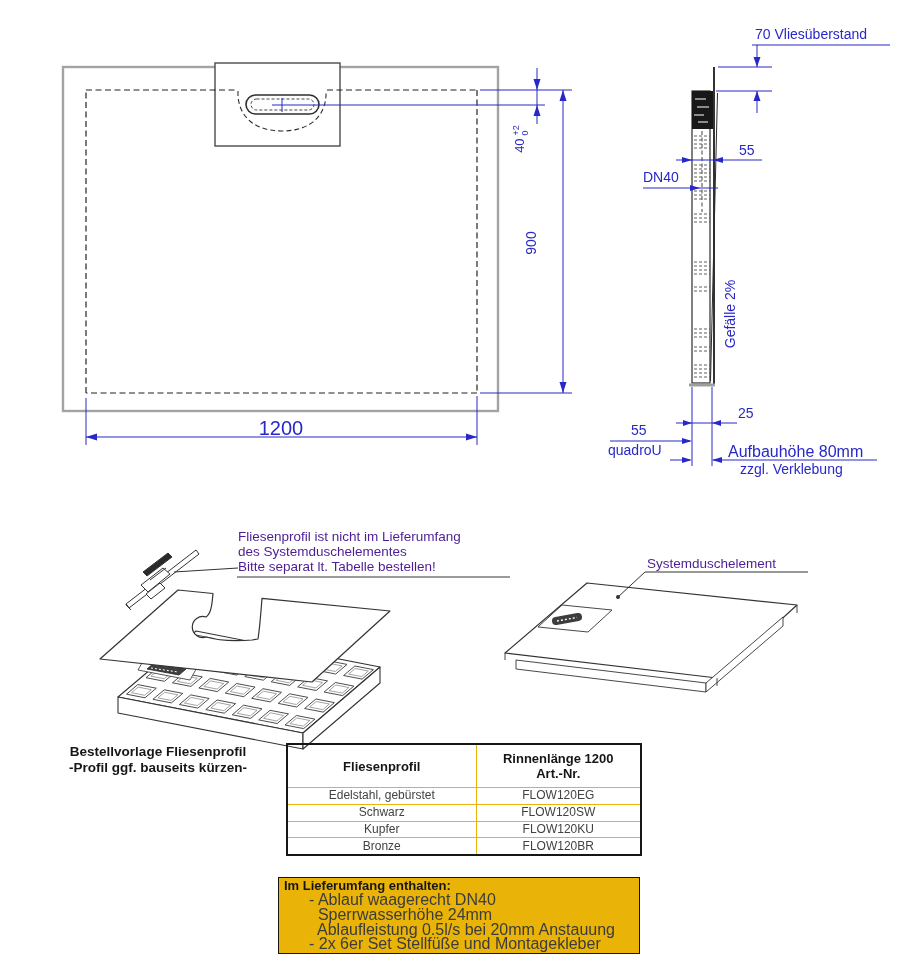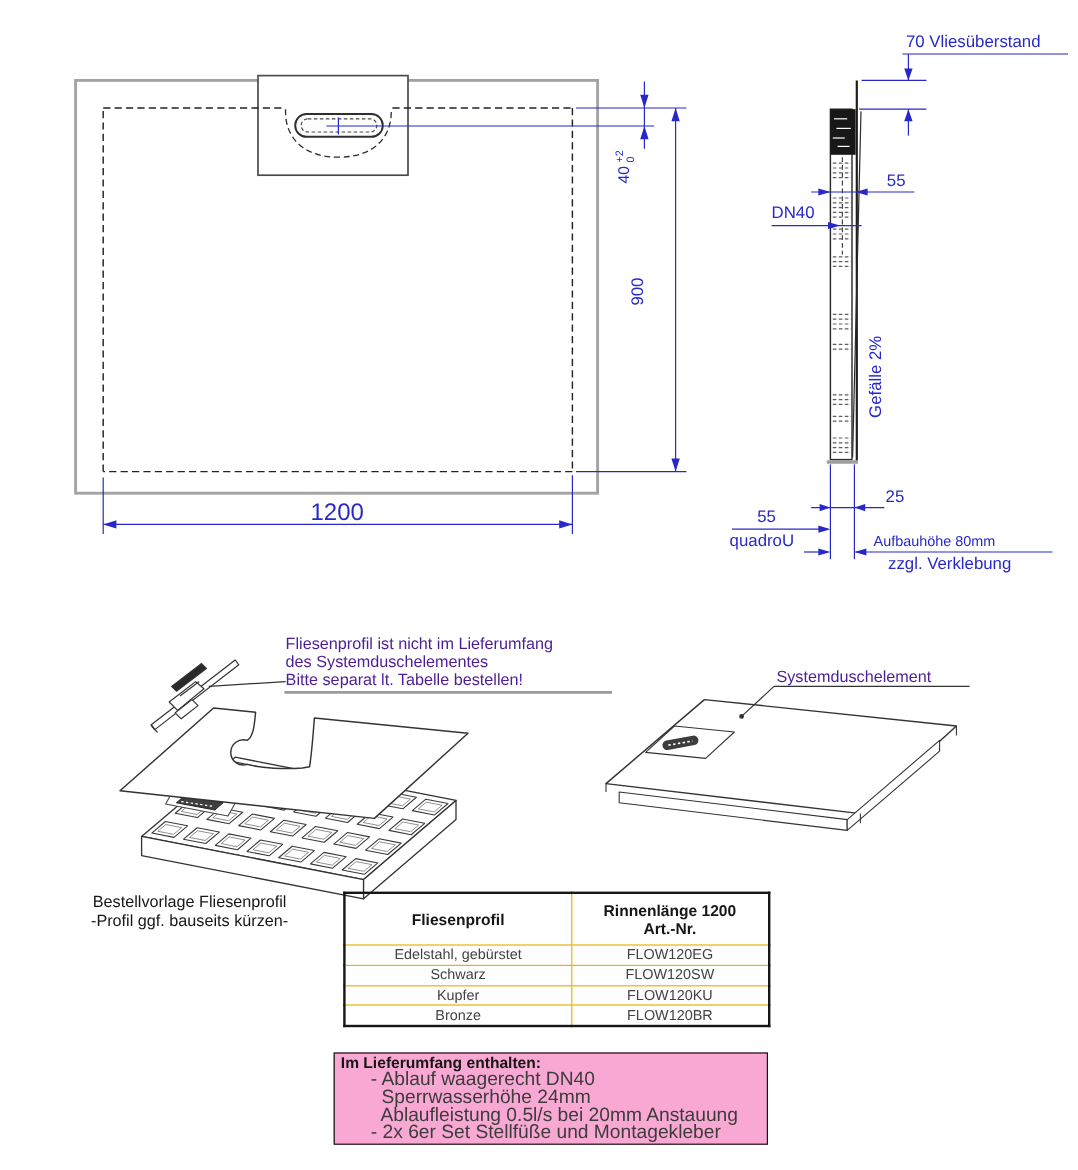--- a/index.html
+++ b/index.html
@@ -13,25 +13,25 @@
   .tolstack{display:inline-flex;flex-direction:column;font-size:9px;line-height:8.5px;margin-left:3px;vertical-align:middle;}
   
   #order-table{position:absolute;left:286px;top:743px;width:354px;border-collapse:collapse;
                border:2px solid #161616;table-layout:fixed;}
   #order-table th,#order-table td{border:1px solid #eab308;text-align:center;padding:0;}
   #order-table th{height:42px;font-size:13px;color:#161616;line-height:15px;}
   #order-table td{height:15.8px;font-size:12px;color:#424242;line-height:13px;}
   #order-table col.c1{width:189px;} #order-table col.c2{width:165px;}
   
   #scope-box{position:absolute;left:278px;top:877px;width:360px;height:75px;
-             border:1.5px solid #161616;background:#f9a8d4;}
+             border:1.5px solid #161616;background:#eab308;}
   #scope-box .title{font-weight:bold;color:#161616;font-size:13px;line-height:15px;padding-left:5px;}
   #scope-box .item{font-size:16px;line-height:14.8px;color:#3c3c3c;white-space:pre;padding-left:30px;}
   .titleblock{position:absolute;left:52px;top:744px;width:212px;text-align:center;
-              font-weight:normal;color:#161616;font-size:13.5px;line-height:15.5px;}
+              font-weight:bold;color:#161616;font-size:13.5px;line-height:15.5px;}
 </style>
 </head>
 <body>
 
 <div id="page">
 
 <svg width="898" height="975" viewBox="0 0 898 975">
 
   <g fill="none">
     <rect x="63" y="67" width="435" height="344" stroke="#a3a3a3" stroke-width="2.4"></rect>
@@ -265,21 +265,21 @@
       </span>
   </div>
 
   <div class="lbl blue" style="left:755px;top:27px;font-size:14px">70 Vliesüberstand</div>
   <div class="lbl blue" style="left:739px;top:143px;font-size:14px">55</div>
   <div class="lbl blue" style="left:643px;top:170px;font-size:14px">DN40</div>
   <div class="lbl blue rot" style="left:730px;top:314px;font-size:14px">Gefälle 2%</div>
   <div class="lbl blue" style="left:738px;top:406px;font-size:14px">25</div>
   <div class="lbl blue" style="left:631px;top:423px;font-size:14px">55</div>
   <div class="lbl blue" style="left:608px;top:443px;font-size:14px">quadroU</div>
-  <div class="lbl blue" style="left:728px;top:444px;font-size:12px">Aufbauhöhe 80mm</div>
+  <div class="lbl blue" style="left:728px;top:444px;font-size:16px">Aufbauhöhe 80mm</div>
   <div class="lbl blue" style="left:740px;top:462px;font-size:14px">zzgl. Verklebung</div>
 
   <div class="lbl" style="left:238px;top:529px">Fliesenprofil ist nicht im Lieferumfang</div>
   <div class="lbl" style="left:238px;top:544px">des Systemduschelementes</div>
   <div class="lbl" style="left:238px;top:559px">Bitte separat lt. Tabelle bestellen!</div>
   <div class="lbl" style="left:647px;top:556px">Systemduschelement</div>
 
   <div class="titleblock">
     <div>Bestellvorlage Fliesenprofil</div>
     <div>-Profil ggf. bauseits kürzen-</div>

